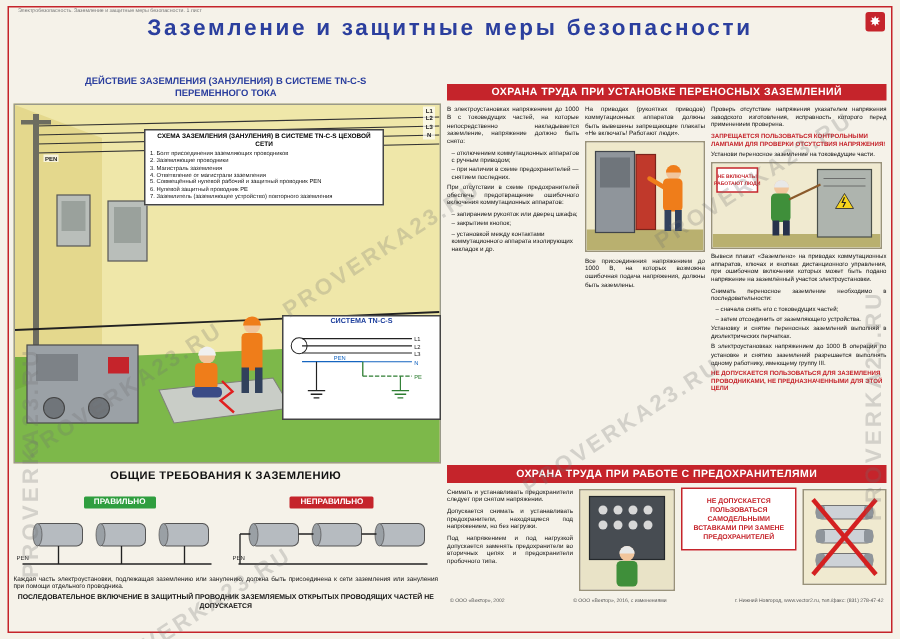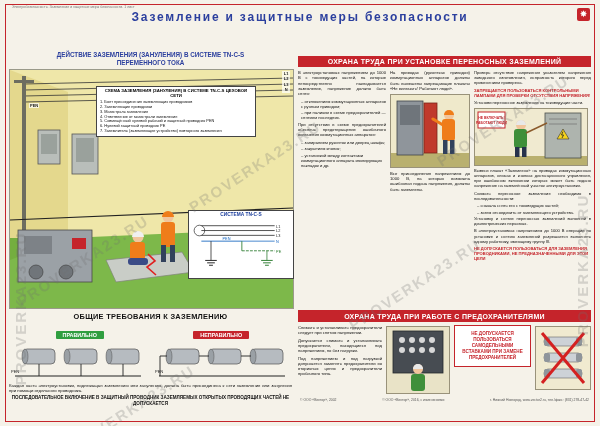--- a/index.html
+++ b/index.html
@@ -4,21 +4,21 @@
 <style>
   html,body{margin:0;padding:0;}
   body{width:600px;height:426px;font-family:"Liberation Sans","DejaVu Sans",sans-serif;}
   .page{position:relative;width:600px;height:426px;background:#f5f2e9;overflow:hidden;}
   .frame{position:absolute;left:5px;top:4px;right:5px;bottom:4px;border:1.6px solid #c5242b;pointer-events:none;z-index:30;}
   .edge-label{position:absolute;top:5px;left:12px;font-size:3.5px;color:#777;z-index:5;}
   .logo{position:absolute;top:8px;right:10px;width:13px;height:13px;background:#c5242b;border-radius:2px;color:#fff;
         font-size:9px;line-height:13px;text-align:center;z-index:35;}
   .header{position:absolute;top:9px;left:0;right:0;text-align:center;z-index:5;}
   .title{font-size:13px;font-weight:bold;color:#c5242b;letter-spacing:2.5px;}
-  .subtitle{font-size:12px;font-weight:bold;color:#2b3f9e;letter-spacing:1.8px;margin-top:1px;}
+  .subtitle{font-size:15px;font-weight:bold;color:#2b3f9e;letter-spacing:1.8px;margin-top:1px;}
   .columns{position:absolute;top:40px;left:9px;right:9px;bottom:8px;display:flex;gap:6px;z-index:5;align-items:center;}
   .col-left{width:283px;flex:none;display:flex;flex-direction:column;}
   .col-right{flex:1;display:flex;flex-direction:column;min-width:0;}
 
   
   .left-heading{text-align:center;color:#2b3f9e;font-weight:bold;font-size:6.3px;line-height:1.25;}
   .scene{position:relative;width:283px;height:238px;border:0.8px solid #9a9a8a;margin-top:2px;background:#efe7a9;flex:none;}
   .scene-art{position:absolute;left:0;top:0;width:100%;height:100%;}
   .wire-labels{position:absolute;right:3px;top:1px;font-size:4px;font-weight:bold;color:#222;line-height:1.35;
                background:rgba(255,255,255,.7);padding:0 1.5px;text-align:center;}

